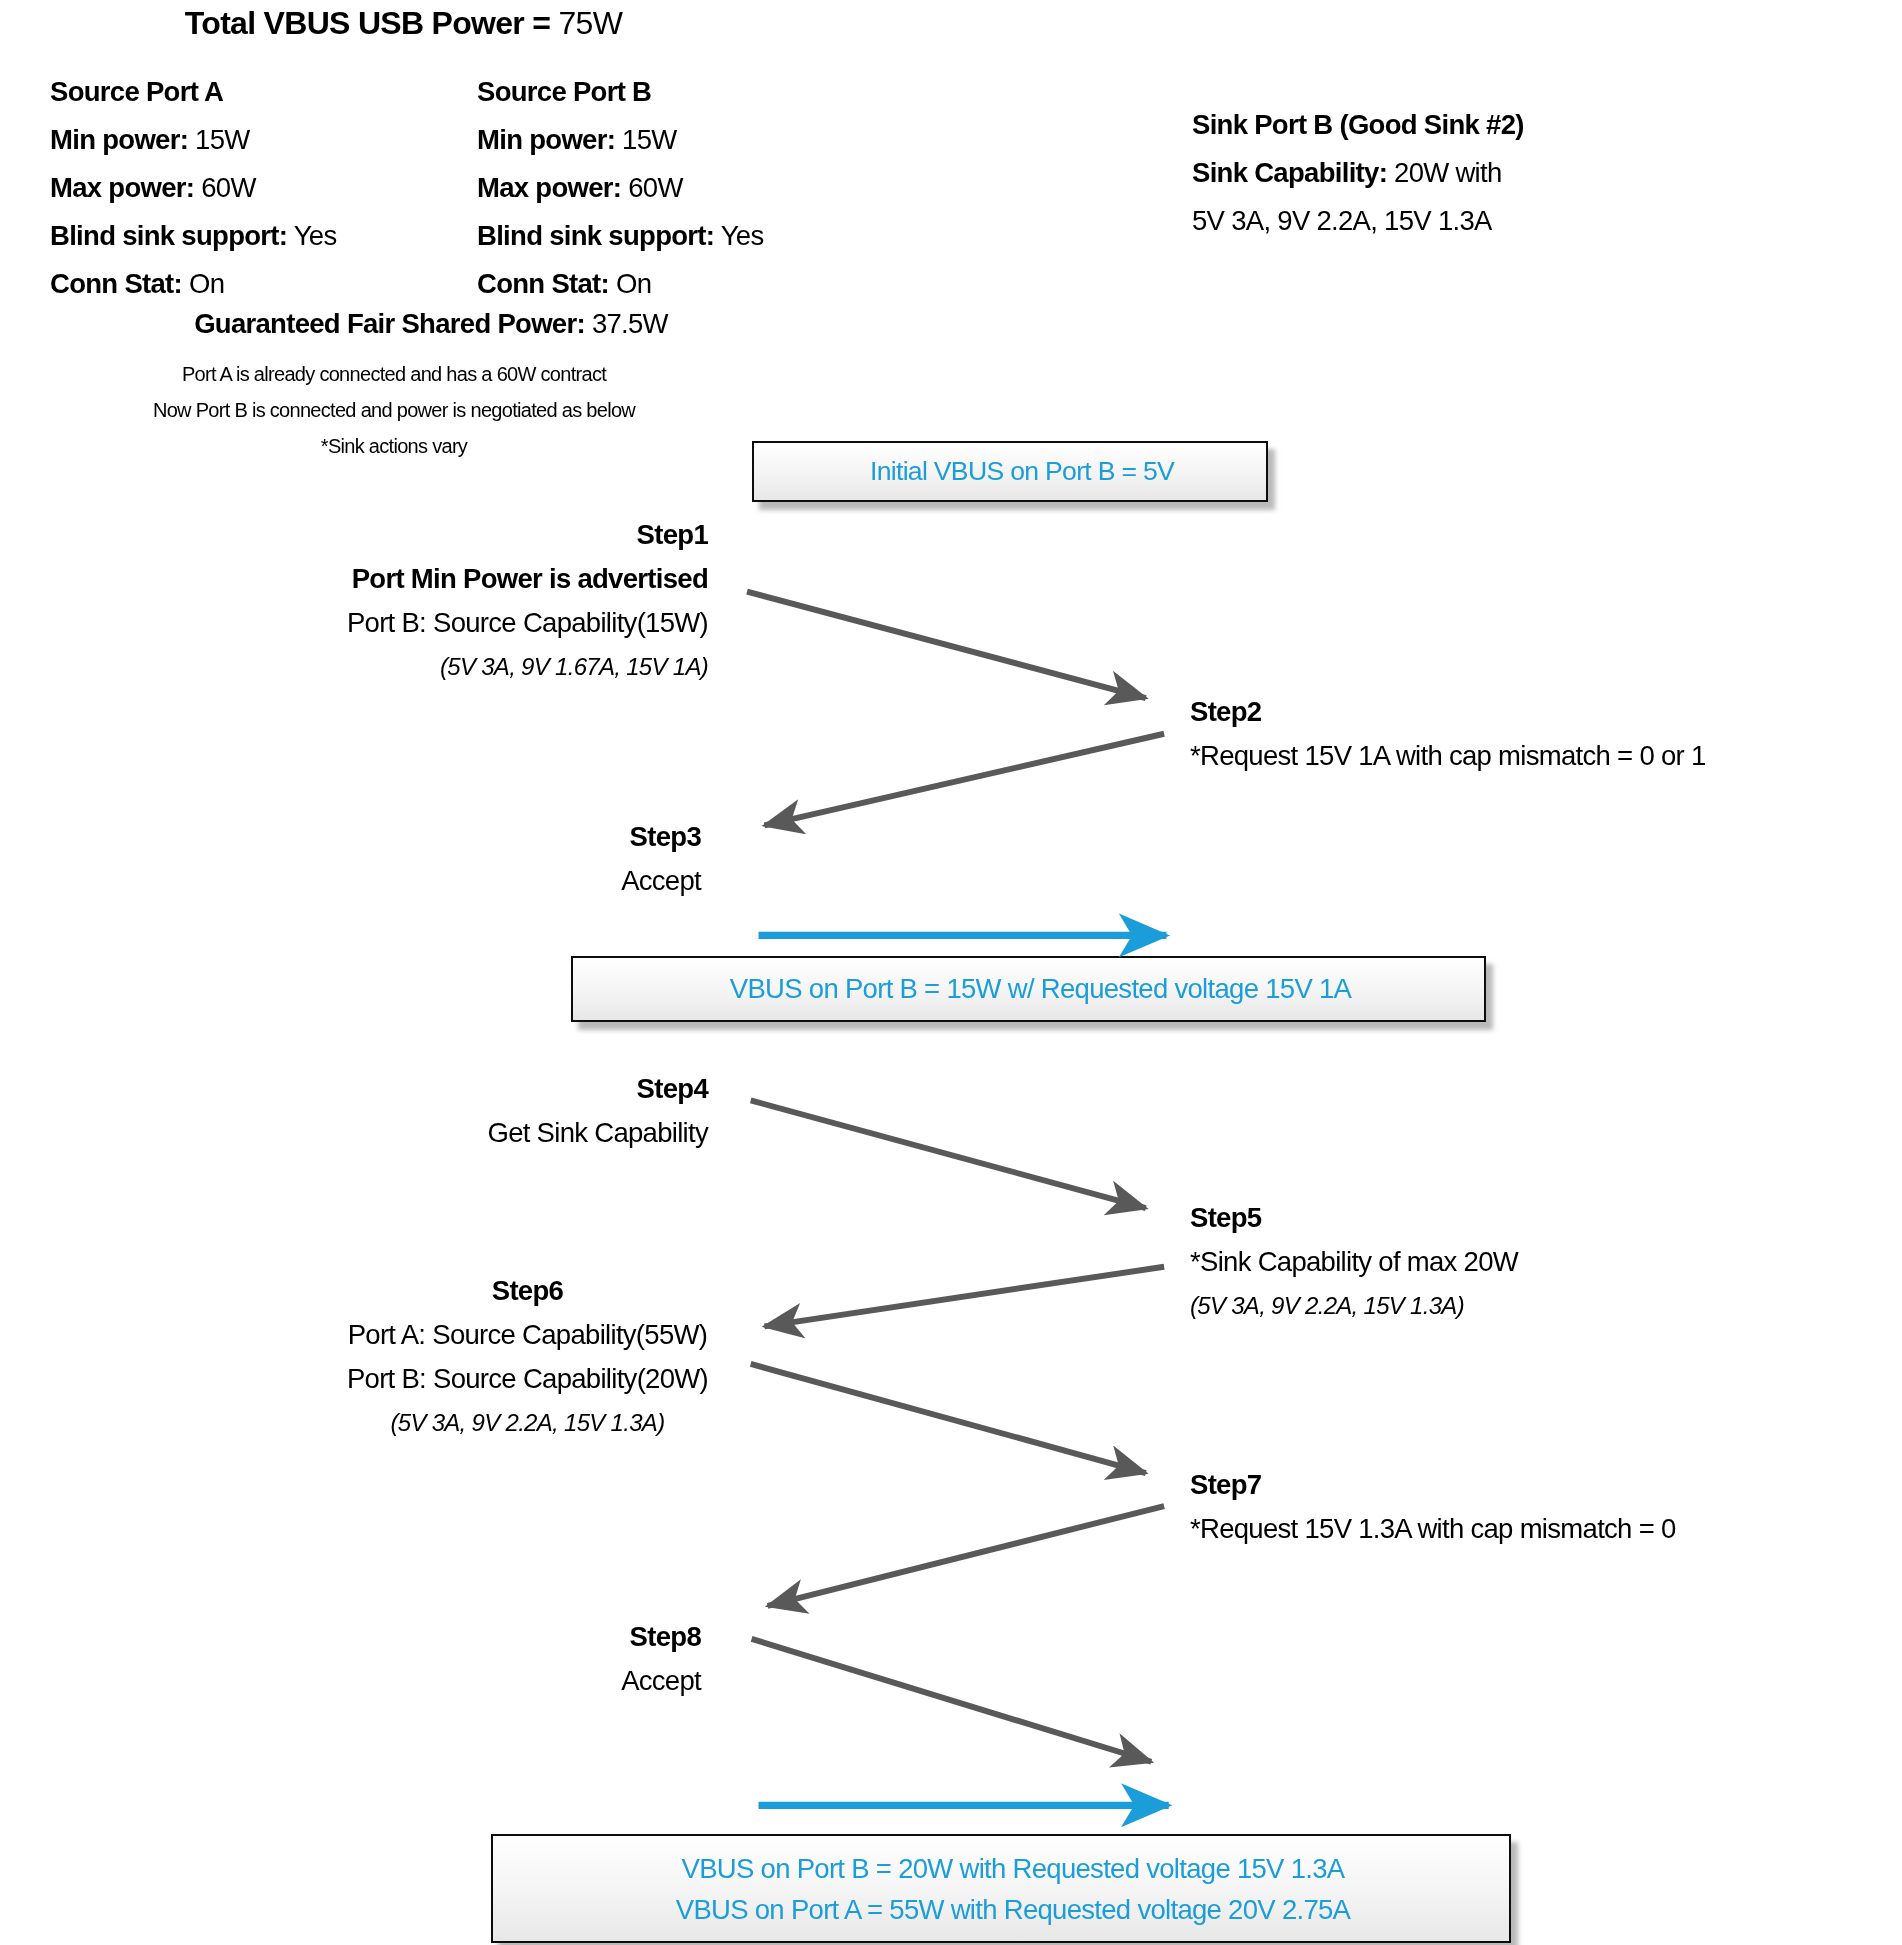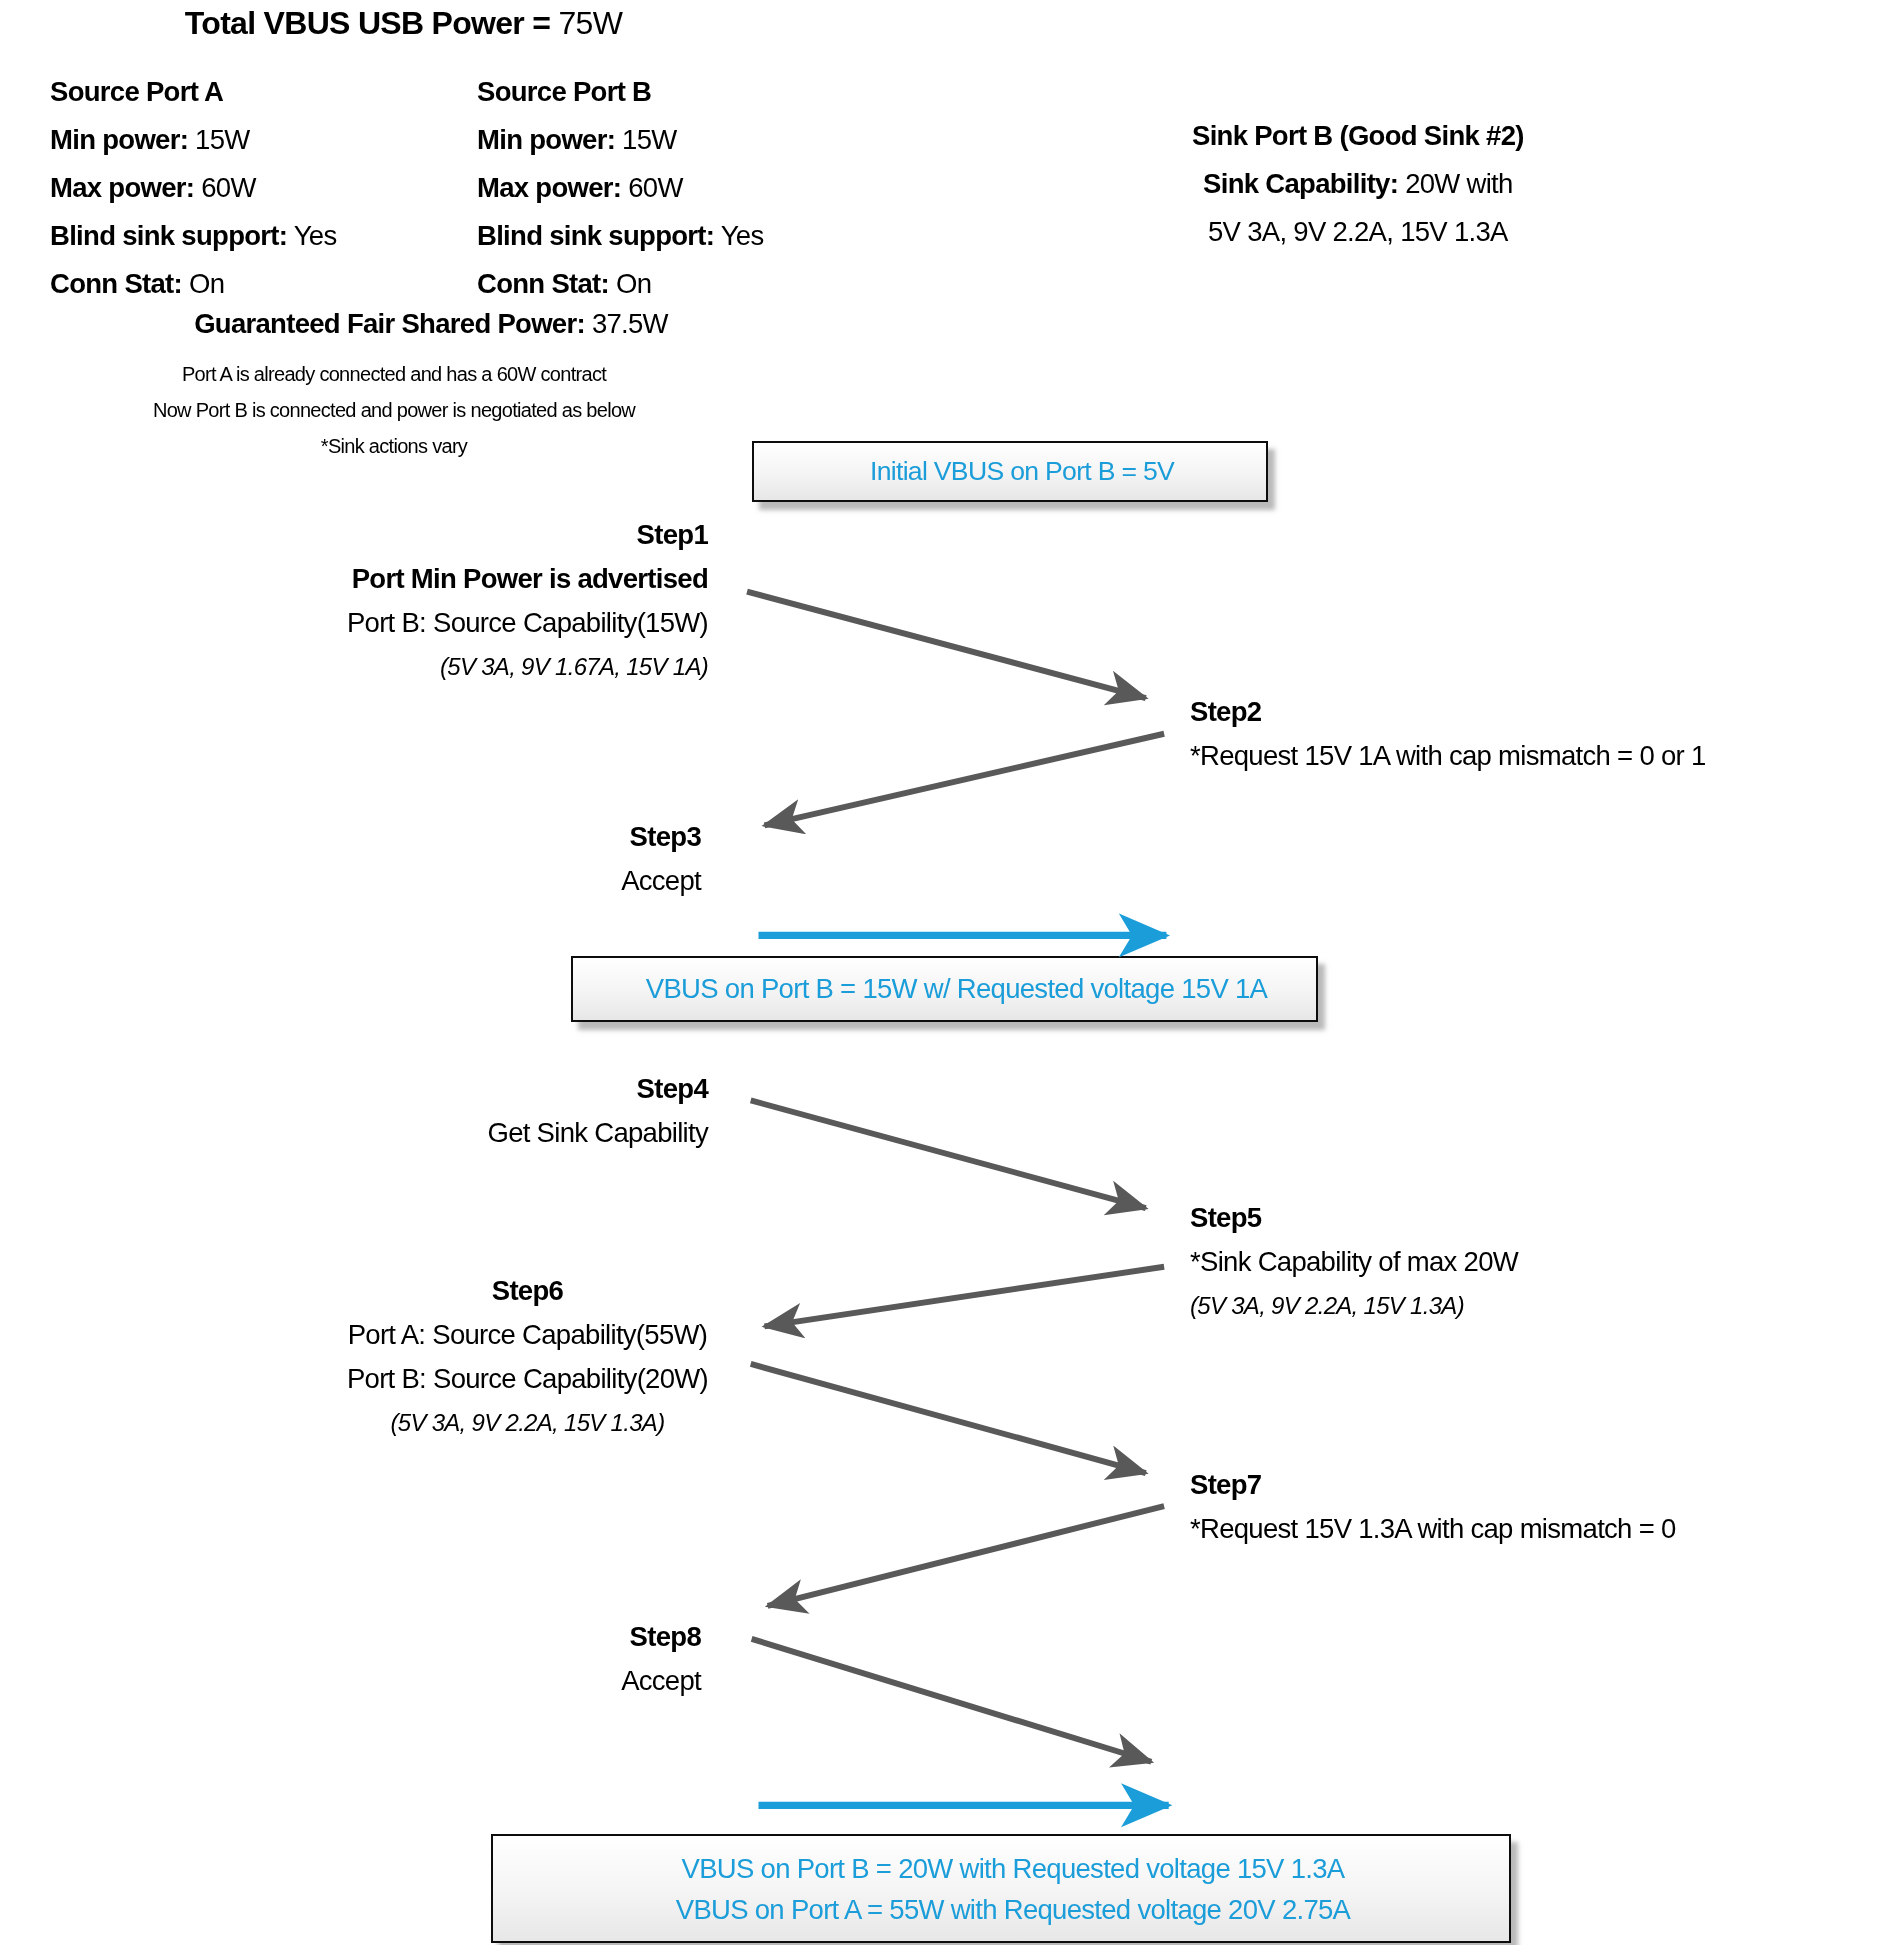--- a/index.html
+++ b/index.html
@@ -63,42 +63,42 @@
   </div>
 
   <div class="abs t60" style="left:477px;top:68px;">
     <div class="line b">Source Port B</div>
     <div class="line"><span class="b">Min power:</span> <span>15W</span></div>
     <div class="line"><span class="b">Max power:</span> <span>60W</span></div>
     <div class="line"><span class="b">Blind sink support:</span> <span>Yes</span></div>
     <div class="line"><span class="b">Conn Stat:</span> <span>On</span></div>
   </div>
 
-  <div class="abs t60" style="left:1192px;top:112px;line-height:48px;text-align:center;">
+  <div class="abs t60" style="left:1192px;top:101px;line-height:48px;">
     <div class="line b">Sink Port B (Good Sink #2)</div>
     <div class="line"><span class="b">Sink Capability:</span> <span>20W with</span></div>
     <div class="line">5V 3A, 9V 2.2A, 15V 1.3A</div>
   </div>
 
   <div class="abs t60 center" style="left:0;top:300px;width:862px;">
     <span class="b">Guaranteed Fair Shared Power:</span>
     <span>37.5W</span>
   </div>
 
   <div class="abs t52 center" style="left:0;top:344px;width:788px;">
     <div class="line">Port A is already connected and has a 60W contract</div>
     <div class="line">Now Port B is connected and power is negotiated as below</div>
     <div class="line">*Sink actions vary</div>
   </div>
 
   <div class="abs vbox" style="left:752px;top:441px;width:516px;height:61px;font-size:26.6px;">
     <span class="line">Initial VBUS on Port B = 5V</span>
   </div>
 
-  <div class="abs vbox" style="left:571px;top:956px;width:747px;height:66px;font-size:27.5px;">
+  <div class="abs vbox" style="left:571px;top:956px;width:915px;height:66px;font-size:27.5px;">
     <span class="line">VBUS on Port B = 15W w/ Requested voltage 15V 1A</span>
   </div>
 
   <div id="box-final" class="abs vbox" style="left:491px;top:1834px;width:1020px;height:109px;font-size:27.5px;flex-direction:column;">
     <div class="line">VBUS on Port B = 20W with Requested voltage 15V 1.3A</div>
     <div class="line">VBUS on Port A = 55W with Requested voltage 20V 2.75A</div>
   </div>
 
   <div class="abs step step-right" style="right:1194px;top:513px;">
     <div class="line b">Step1</div>

